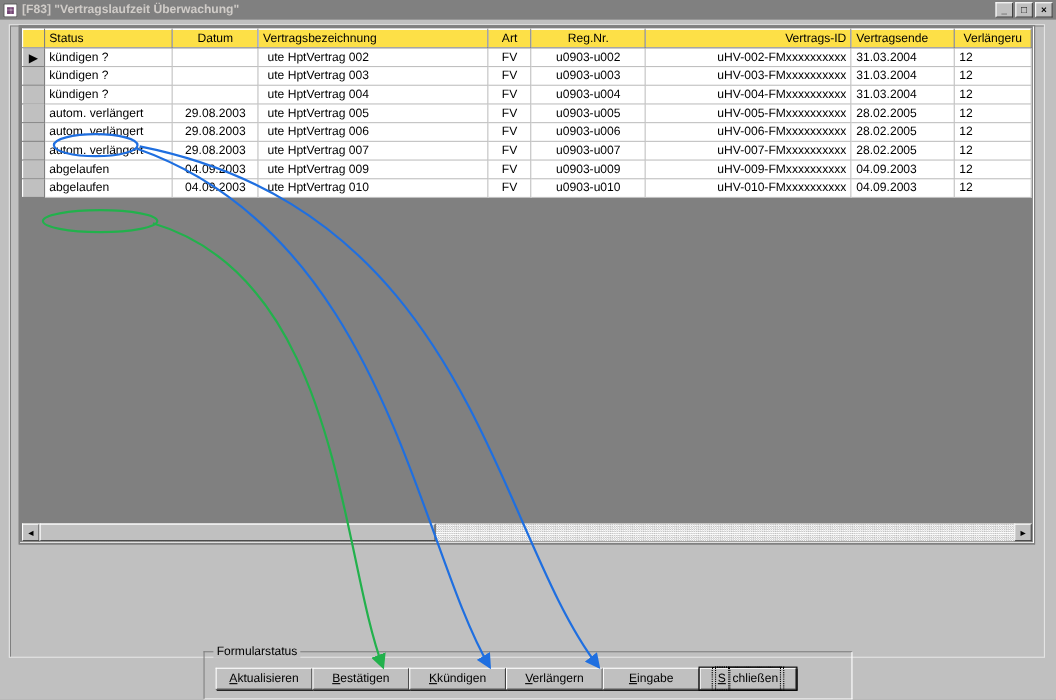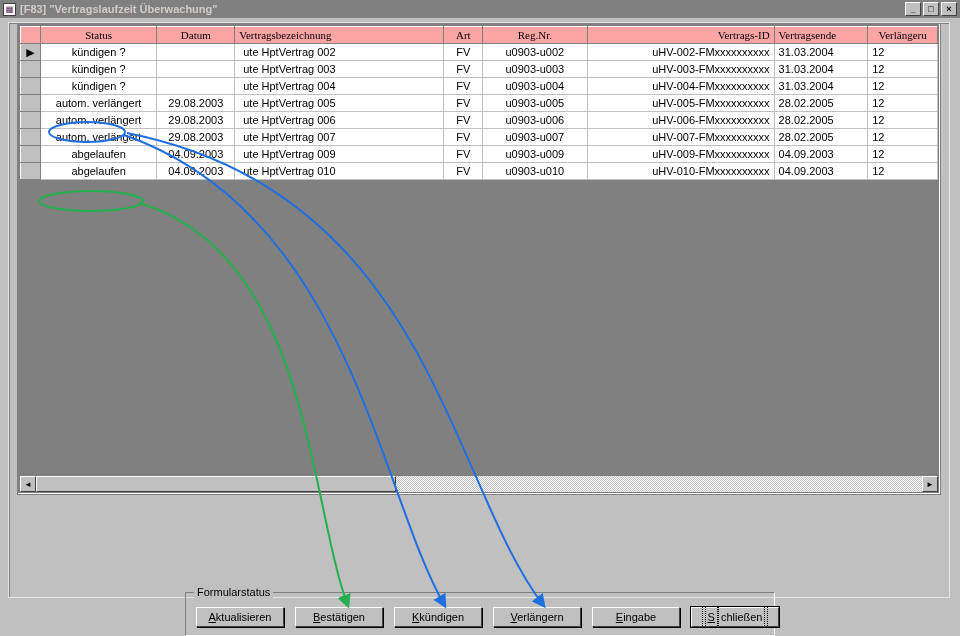--- a/index.html
+++ b/index.html
@@ -92,35 +92,34 @@
   }
   table.grid th, table.grid td {
     border: 1px solid #c0c0c0;
     padding: 1px 4px;
     height: 17px;
     overflow: hidden;
     white-space: nowrap;
     font-size: 11px;
   }
   table.grid th {
-    background: #fca5a5;
+    background: #fde047;
     border: 1px solid;
     border-color: #fff #808080 #808080 #fff;
     font-weight: normal;
-    font-family: Liberation Serif, serif;
   }
   .rowhdr {
     background: #c0c0c0;
     border: 1px solid;
     border-color: #fff #808080 #808080 #fff !important;
     width: 20px;
     text-align: center;
     padding: 0 !important;
   }
-  .col-status { width: 117px; text-align: center;}
+  .col-status { width: 117px; text-align: left;}
   .col-datum  { width: 78px; text-align: center;}
   .col-bez    { width: 211px; text-align: left;}
   .col-art    { width: 39px; text-align: center;}
   .col-reg    { width: 105px; text-align: center;}
   .col-id     { width: 188px; text-align: right; padding-left: 8px !important;}
   .col-ende   { width: 94px; text-align: left;}
   .col-verl   { width: 70px; }
   td.col-bez { padding-left: 8px !important; }
   td.col-id  { padding-left: 8px !important; }
   td.col-verl{ padding-right: 6px !important; }
@@ -164,21 +163,21 @@
   }
   .formbox-legend {
     position: absolute;
     top: -7px; left: 8px;
     background: #c0c0c0;
     padding: 0 3px;
     font-size: 11px;
   }
   .btnrow {
     display: flex;
-    gap: 11px;
+    gap: 0;
     padding-left: 10px;
     align-items: flex-end;
   }
   .btn {
     height: 20px;
     min-width: 88px;
     padding: 0 8px;
     background: #c0c0c0;
     border: 1px solid;
     border-color: #fff #404040 #404040 #fff;

